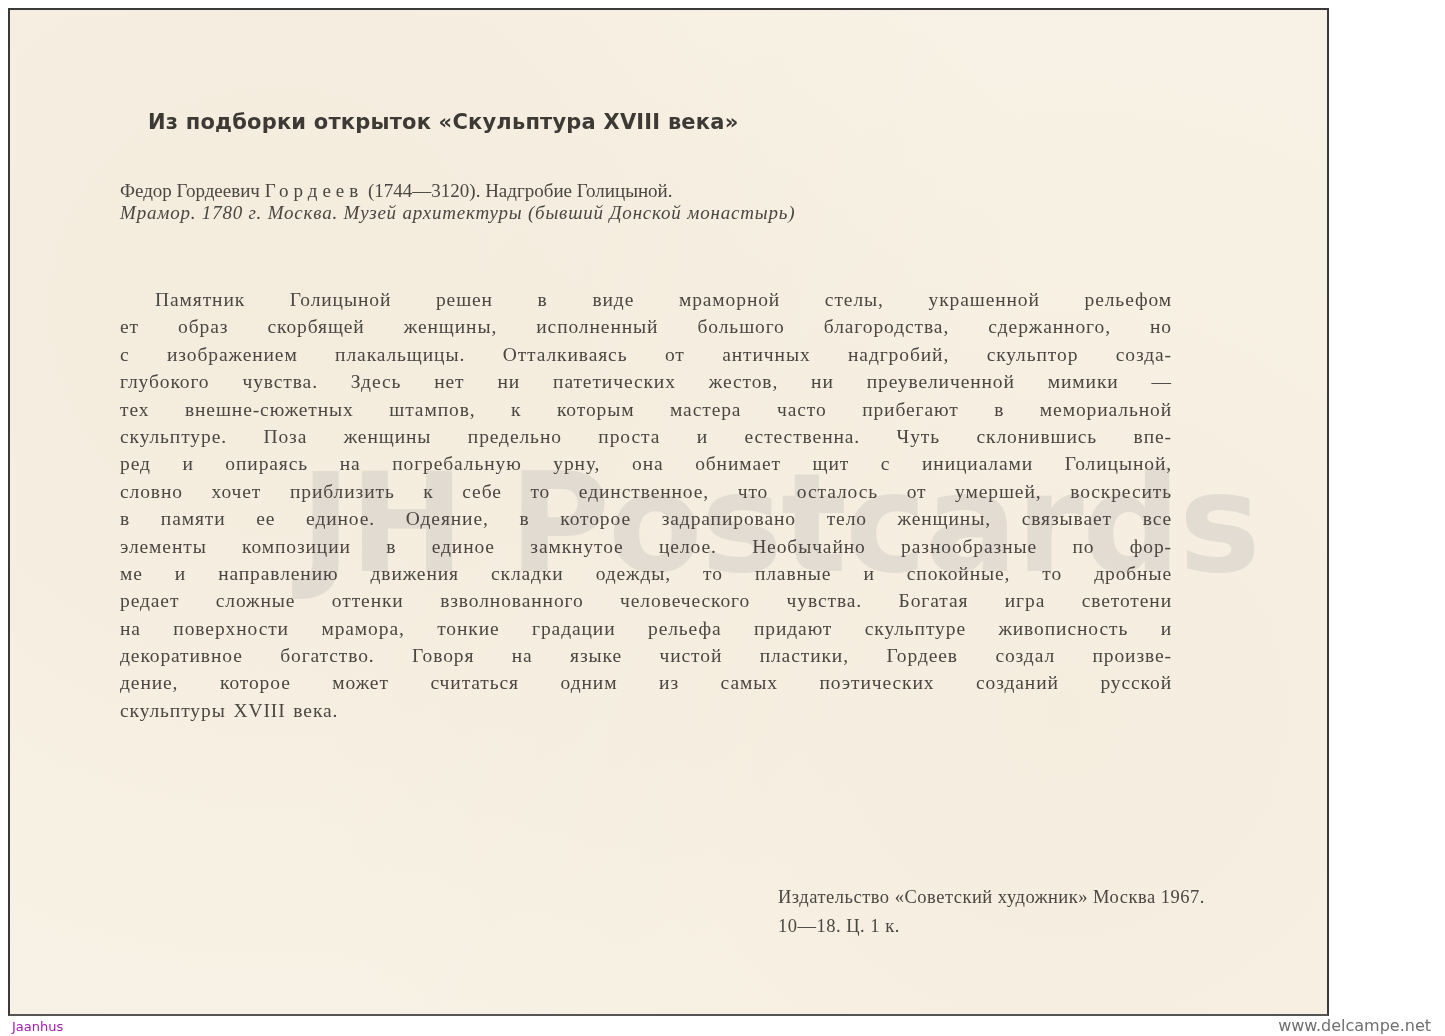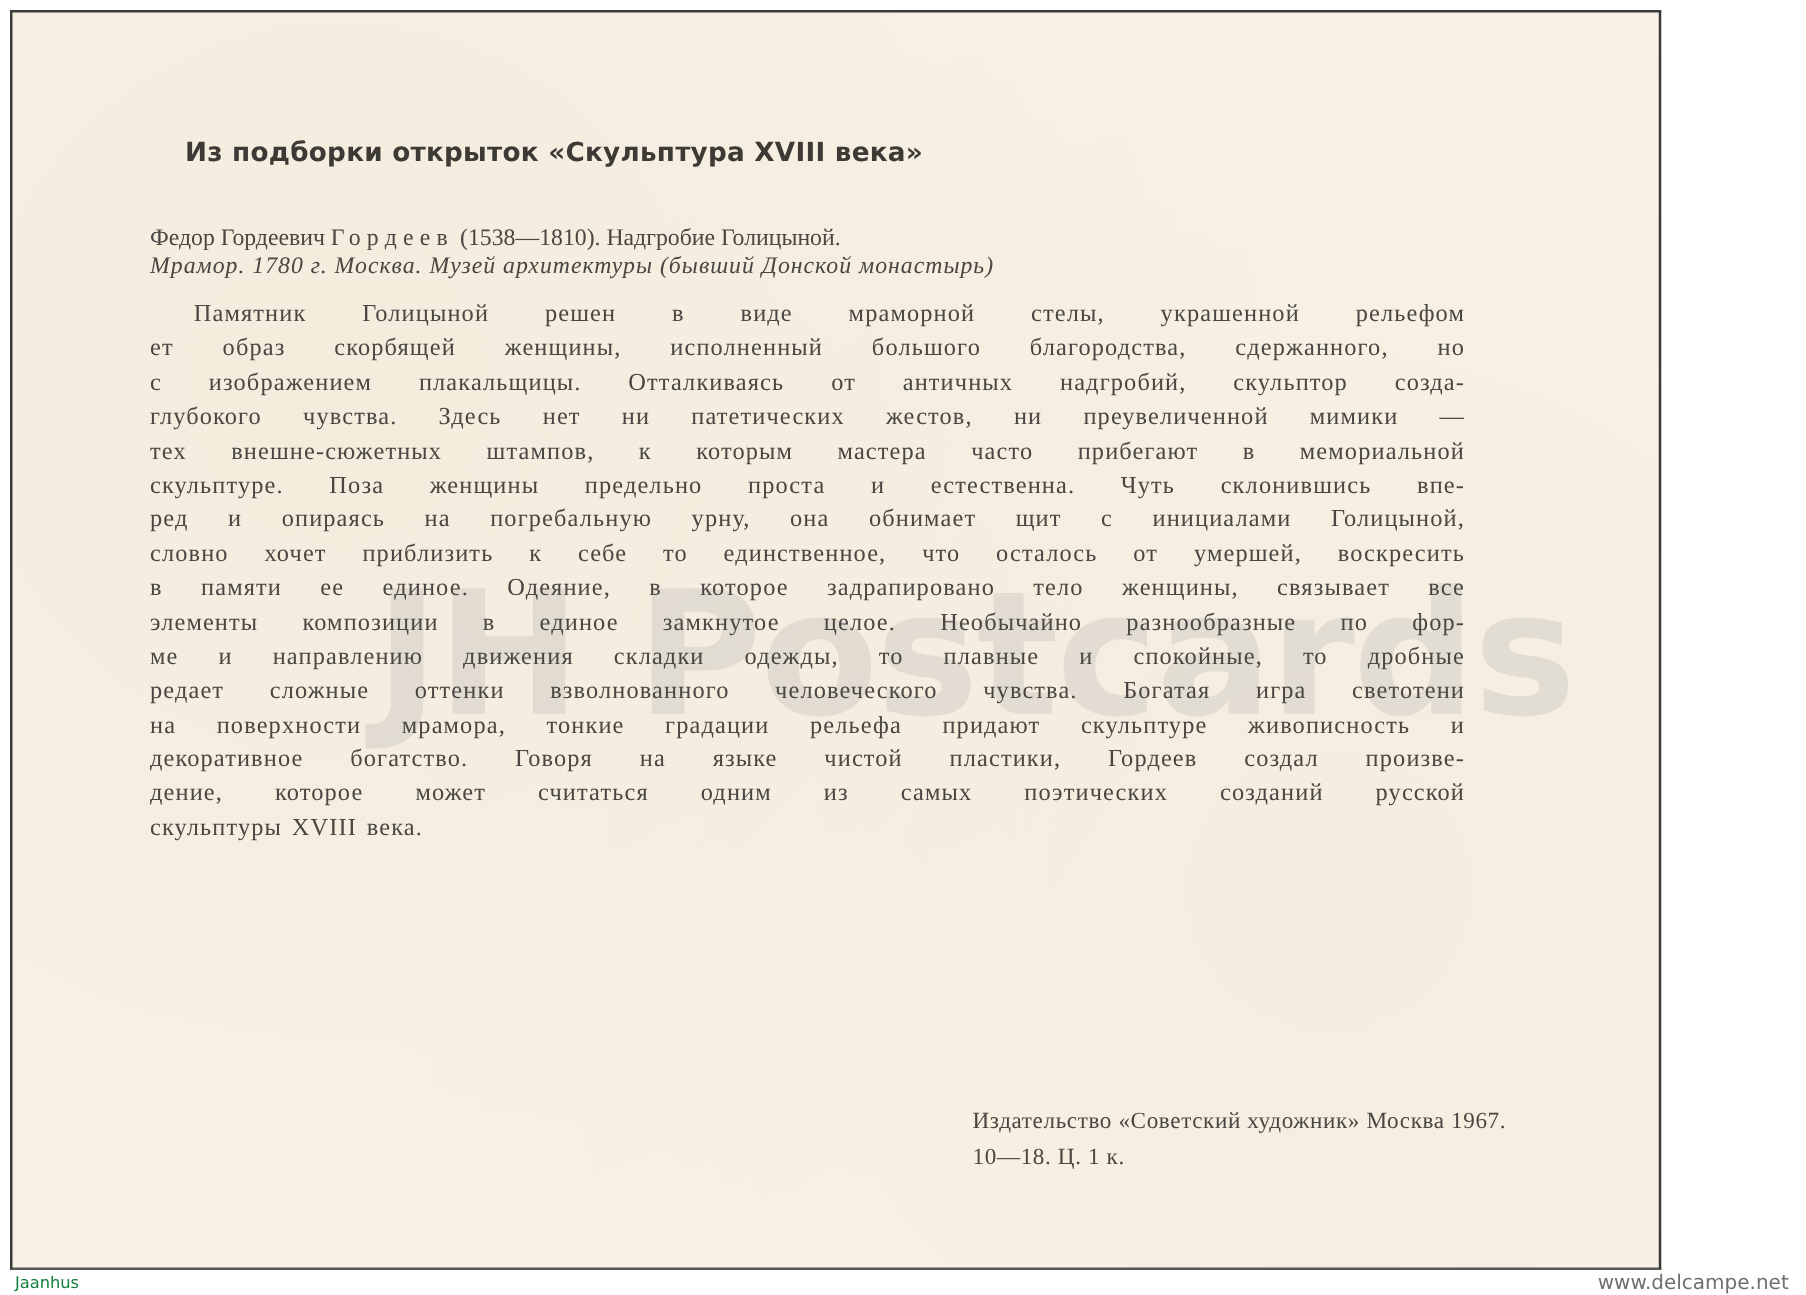--- a/index.html
+++ b/index.html
@@ -93,20 +93,21 @@
     }
     .body-text .ln {
       display: block;
       text-align: justify;
       text-align-last: justify;
       white-space: nowrap;
       height: 27.4px;
     }
     .body-text .ln.first {
       padding-left: 35px;
+      margin-top: 48px;
     }
     .body-text .ln.last {
       text-align-last: left;
     }
     .publisher {
       position: absolute;
       left: 768px;
       top: 873px;
       font-family: "Liberation Serif", serif;
       font-size: 18.5px;
@@ -115,21 +116,21 @@
       letter-spacing: 0.5px;
       z-index: 1;
       white-space: nowrap;
     }
     .footer-left {
       position: absolute;
       left: 12px;
       top: 1019px;
       font-family: "DejaVu Sans", sans-serif;
       font-size: 13px;
-      color: #15803d;
+      color: #a21caf;
     }
     .footer-right {
       position: absolute;
       right: 14px;
       top: 1016px;
       font-family: "DejaVu Sans", sans-serif;
       font-size: 16px;
       color: #6f6f6f;
     }
   </style>
@@ -138,21 +139,21 @@
 
 <div class="card">
   <div class="watermark">JH Postcards</div>
 
   <div class="heading">Из подборки открыток «Скульптура XVIII века»</div>
 
   <div class="attribution">
     <div class="line1">
       <span>Федор Гордеевич</span>
       <span class="spaced">Гордеев</span>
-      <span>(1538—1810). Надгробие Голицыной.</span>
+      <span>(1744—3120). Надгробие Голицыной.</span>
     </div>
     <div class="line2">Мрамор. 1780 г. Москва. Музей архитектуры (бывший Донской монастырь)</div>
   </div>
 
   <div class="body-text">
     <span class="ln first">Памятник Голицыной решен в виде мраморной стелы, украшенной рельефом</span>
     <span class="ln">ет образ скорбящей женщины, исполненный большого благородства, сдержанного, но</span>
     <span class="ln">с изображением плакальщицы. Отталкиваясь от античных надгробий, скульптор созда-</span>
     <span class="ln">глубокого чувства. Здесь нет ни патетических жестов, ни преувеличенной мимики —</span>
     <span class="ln">тех внешне-сюжетных штампов, к которым мастера часто прибегают в мемориальной</span>

